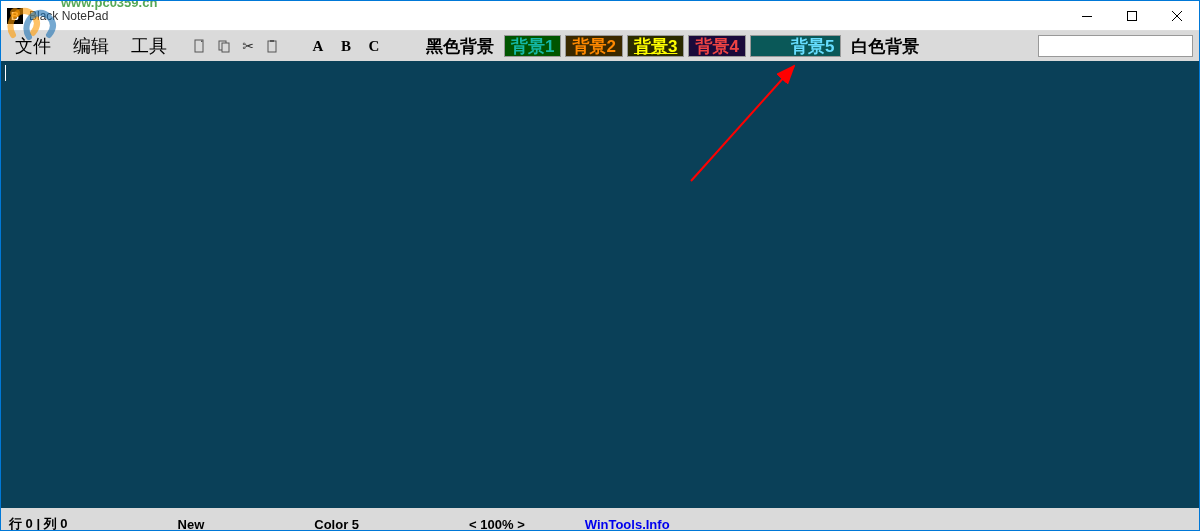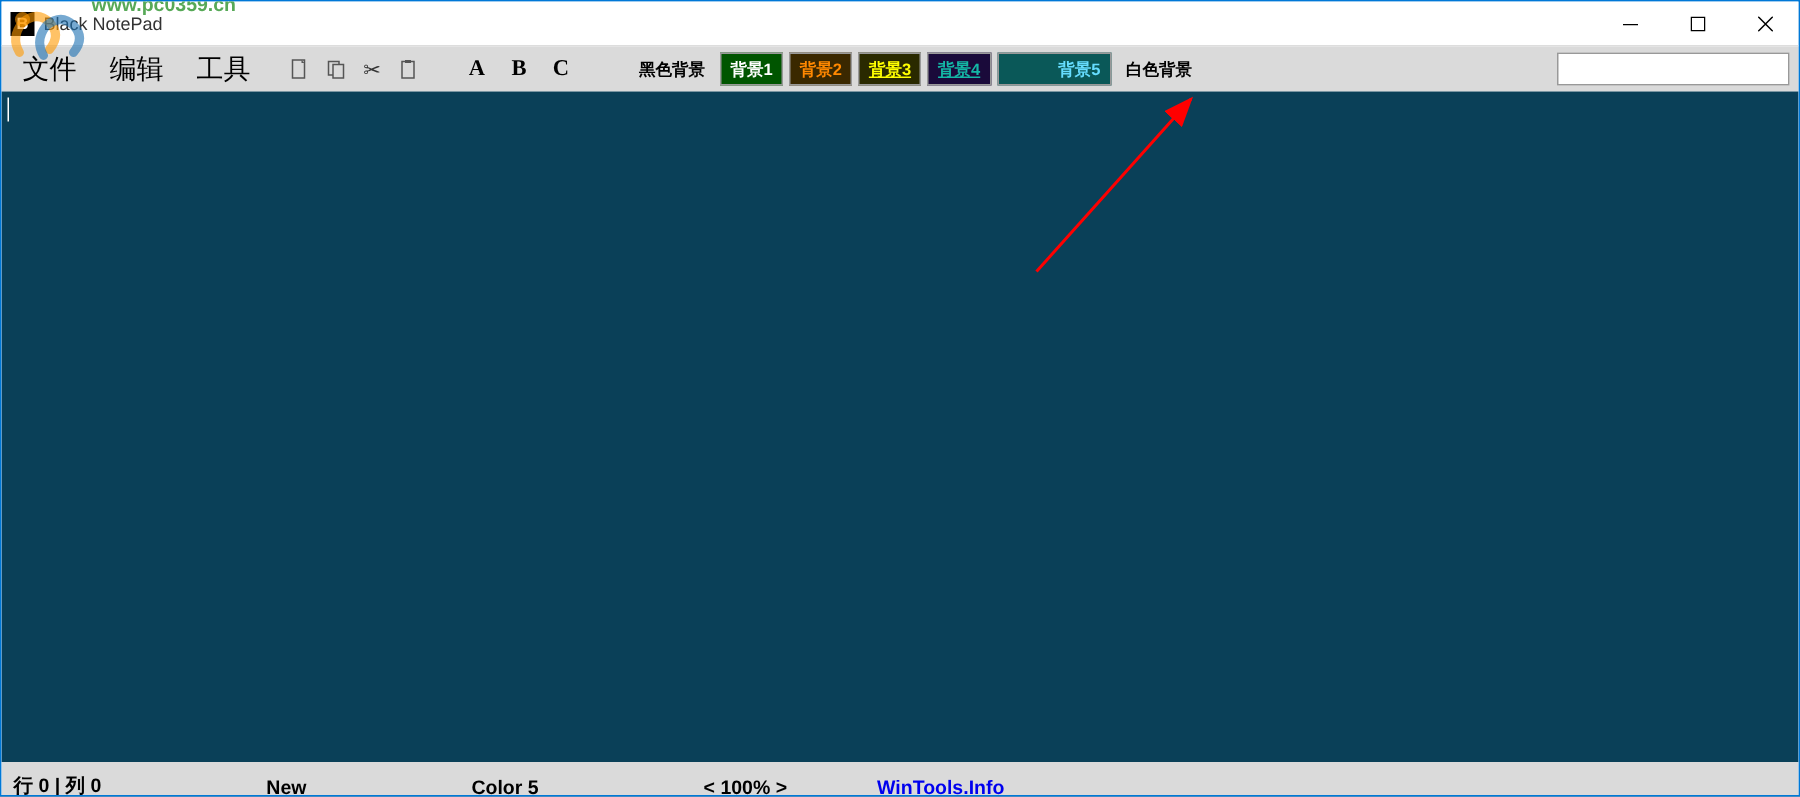--- a/index.html
+++ b/index.html
@@ -98,32 +98,32 @@
       font-size: 15px;
       cursor: pointer;
     }
     
     .bg-btn {
       height: 22px;
       padding: 0 6px;
       display: flex;
       align-items: center;
       justify-content: center;
-      font-size: 11px;
+      font-size: 17px;
       cursor: pointer;
       border: 1px solid #999;
       font-weight: bold;
       margin: 0 1px;
     }
     .bg-black { background: #dadada; color: #000; border: none; }
     .bg-white { background: #dadada; color: #000; border: none; }
-    .bg1 { background: #005500; color: #ffffff; }
+    .bg1 { background: #005500; color: #14b8a6; }
     .bg2 { background: #3a2800; color: #ff8800; }
     .bg3 { background: #2a2a00; color: #ffff00; text-decoration: underline; }
-    .bg4 { background: #1a0a3a; color: #14b8a6; text-decoration: underline; }
+    .bg4 { background: #1a0a3a; color: #ef4444; }
     .bg5 { background: #0a5858; color: #66ddff; padding-left: 40px; }
     
     .search-box {
       position: absolute;
       right: 6px;
       width: 155px;
       height: 22px;
       border: 1px solid #999;
       background: #fff;
       padding: 0 4px;

